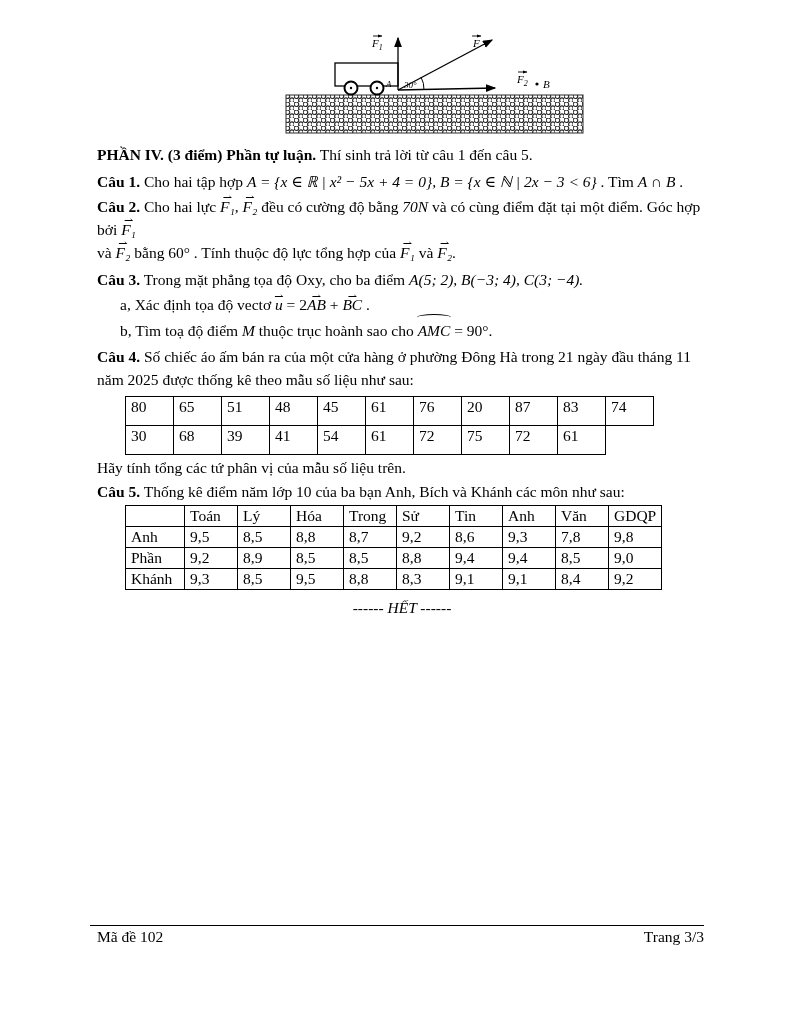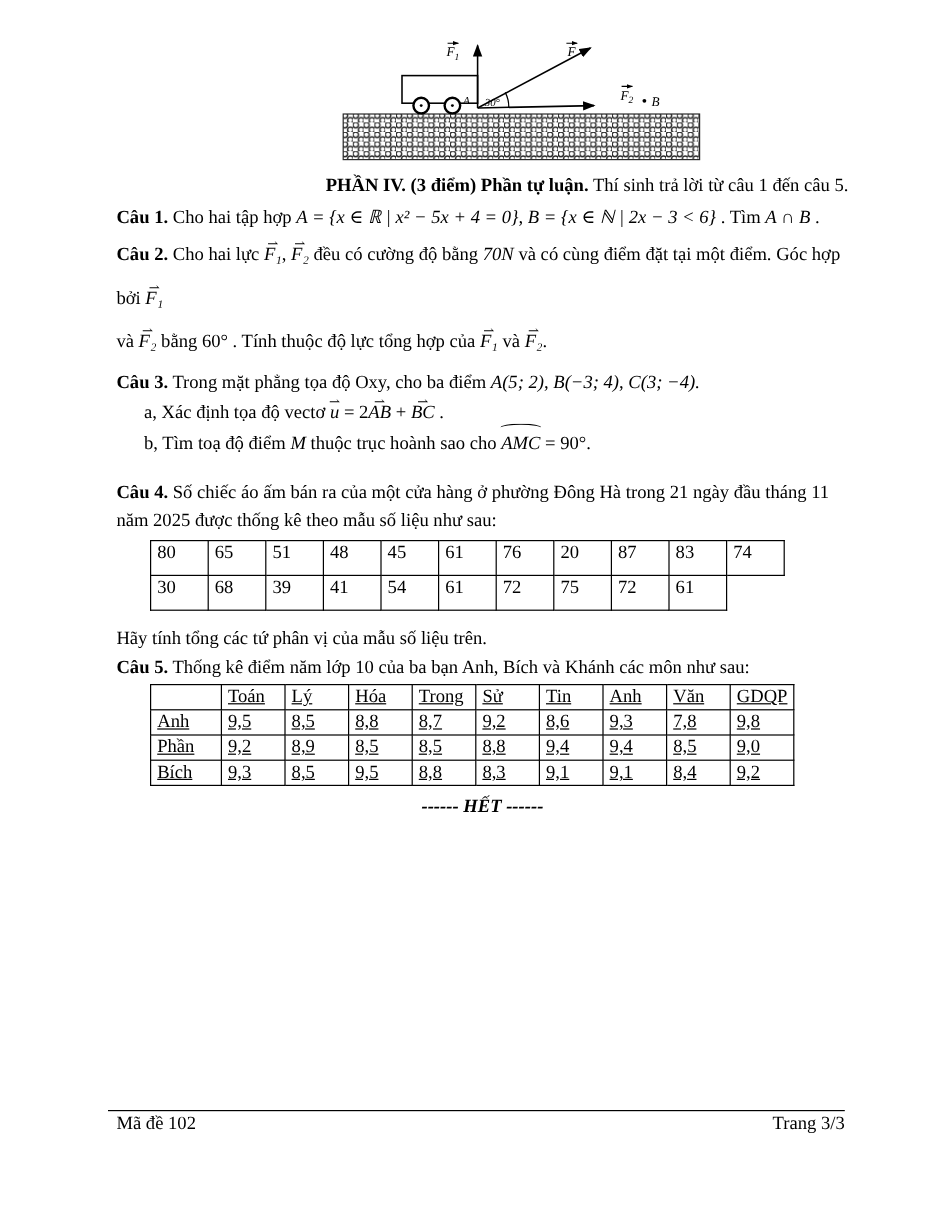--- a/index.html
+++ b/index.html
@@ -6,49 +6,49 @@
   body {
     width:792px; height:1024px; position:relative; overflow:hidden;
     font-family:"Liberation Serif","DejaVu Serif",serif;
     font-size:15.5px; color:#000;
   }
   .content { position:absolute; left:97px; top:30px; width:610px; }
   p { margin:0; line-height:22px; }
   b { font-weight:bold; }
   .it { font-style:italic; }
   .diagram-wrap { margin-left:188px; height:110px; }
-  .heading-line { margin-top:4px;text-align:right; }
+  .heading-line { margin-top:4px; }
   .q1-line { line-height:27px; margin-top:2px; }
-  .q2-line { line-height:36px; }
+  .q2-line { line-height:23px; }
   .q3-line { line-height:25px; margin-top:3px; }
   .sub-line { line-height:26px; margin-left:23px; }
-  .q4-line { line-height:23px; margin-top:16px; }
+  .q4-line { line-height:23px; margin-top:1px; }
   .q5-line { line-height:21px; margin-top:2px; }
   .after-line { line-height:22px; margin-top:2px; }
   .vec { position:relative; display:inline-block; font-style:italic; }
   .vec::after {
     content:"⇀"; position:absolute; top:-0.78em; left:50%;
     transform:translateX(-50%); font-size:0.72em; font-style:normal;
   }
   .overarc { font-style:italic; position:relative; display:inline-block; }
   .overarc::before {
     content:""; position:absolute; left:-1px; right:-1px; top:-4px; height:6px;
     border-top:1.4px solid #000;
     border-top-left-radius:100% 100%; border-top-right-radius:100% 100%;
   }
   table { border-collapse:collapse; margin-left:28px; table-layout:fixed; }
   td, th { border:1px solid #000; padding:1px 5px; font-weight:normal;
            text-align:left; vertical-align:top; font-size:15.5px; }
-  .tbl1 { margin-top:5px; margin-bottom:13px; }
+  .tbl1 { margin-top:5px; margin-bottom:2px; }
   .tbl1 td { width:37px; height:26px; }
-  .tbl2 { margin-top:3px; margin-bottom:1px;text-decoration:underline; }
+  .tbl2 { margin-top:3px; margin-bottom:1px; }
   .tbl2 td, .tbl2 th { height:18px; }
   .tbl2 .name-col { width:48px; }
   .tbl2 .score-col { width:42px; }
-  .end-marker { text-align:center; font-weight:bold; font-style:italic; margin-top:7px; }
+  .end-marker { text-align:center; font-weight:normal; font-style:italic; margin-top:7px; }
   .footer {
     position:absolute; left:90px; top:925px; width:614px;
     border-top:1px solid #000; padding-top:2px;
     display:flex; justify-content:space-between;
   }
   .footer .fl { margin-left:7px; }
   svg text { font-family:"Liberation Serif","DejaVu Serif",serif; }
   .dlabel { font-style:italic; font-size:11px; }
   .dsmall { font-style:italic; font-size:9px; }
 </style>
@@ -180,21 +180,21 @@
       <td>8,9</td>
       <td>8,5</td>
       <td>8,5</td>
       <td>8,8</td>
       <td>9,4</td>
       <td>9,4</td>
       <td>8,5</td>
       <td>9,0</td>
     </tr>
     <tr>
-      <td>Bích</td>
+      <td>Khánh</td>
       <td>9,3</td>
       <td>8,5</td>
       <td>9,5</td>
       <td>8,8</td>
       <td>8,3</td>
       <td>9,1</td>
       <td>9,1</td>
       <td>8,4</td>
       <td>9,2</td>
     </tr>

